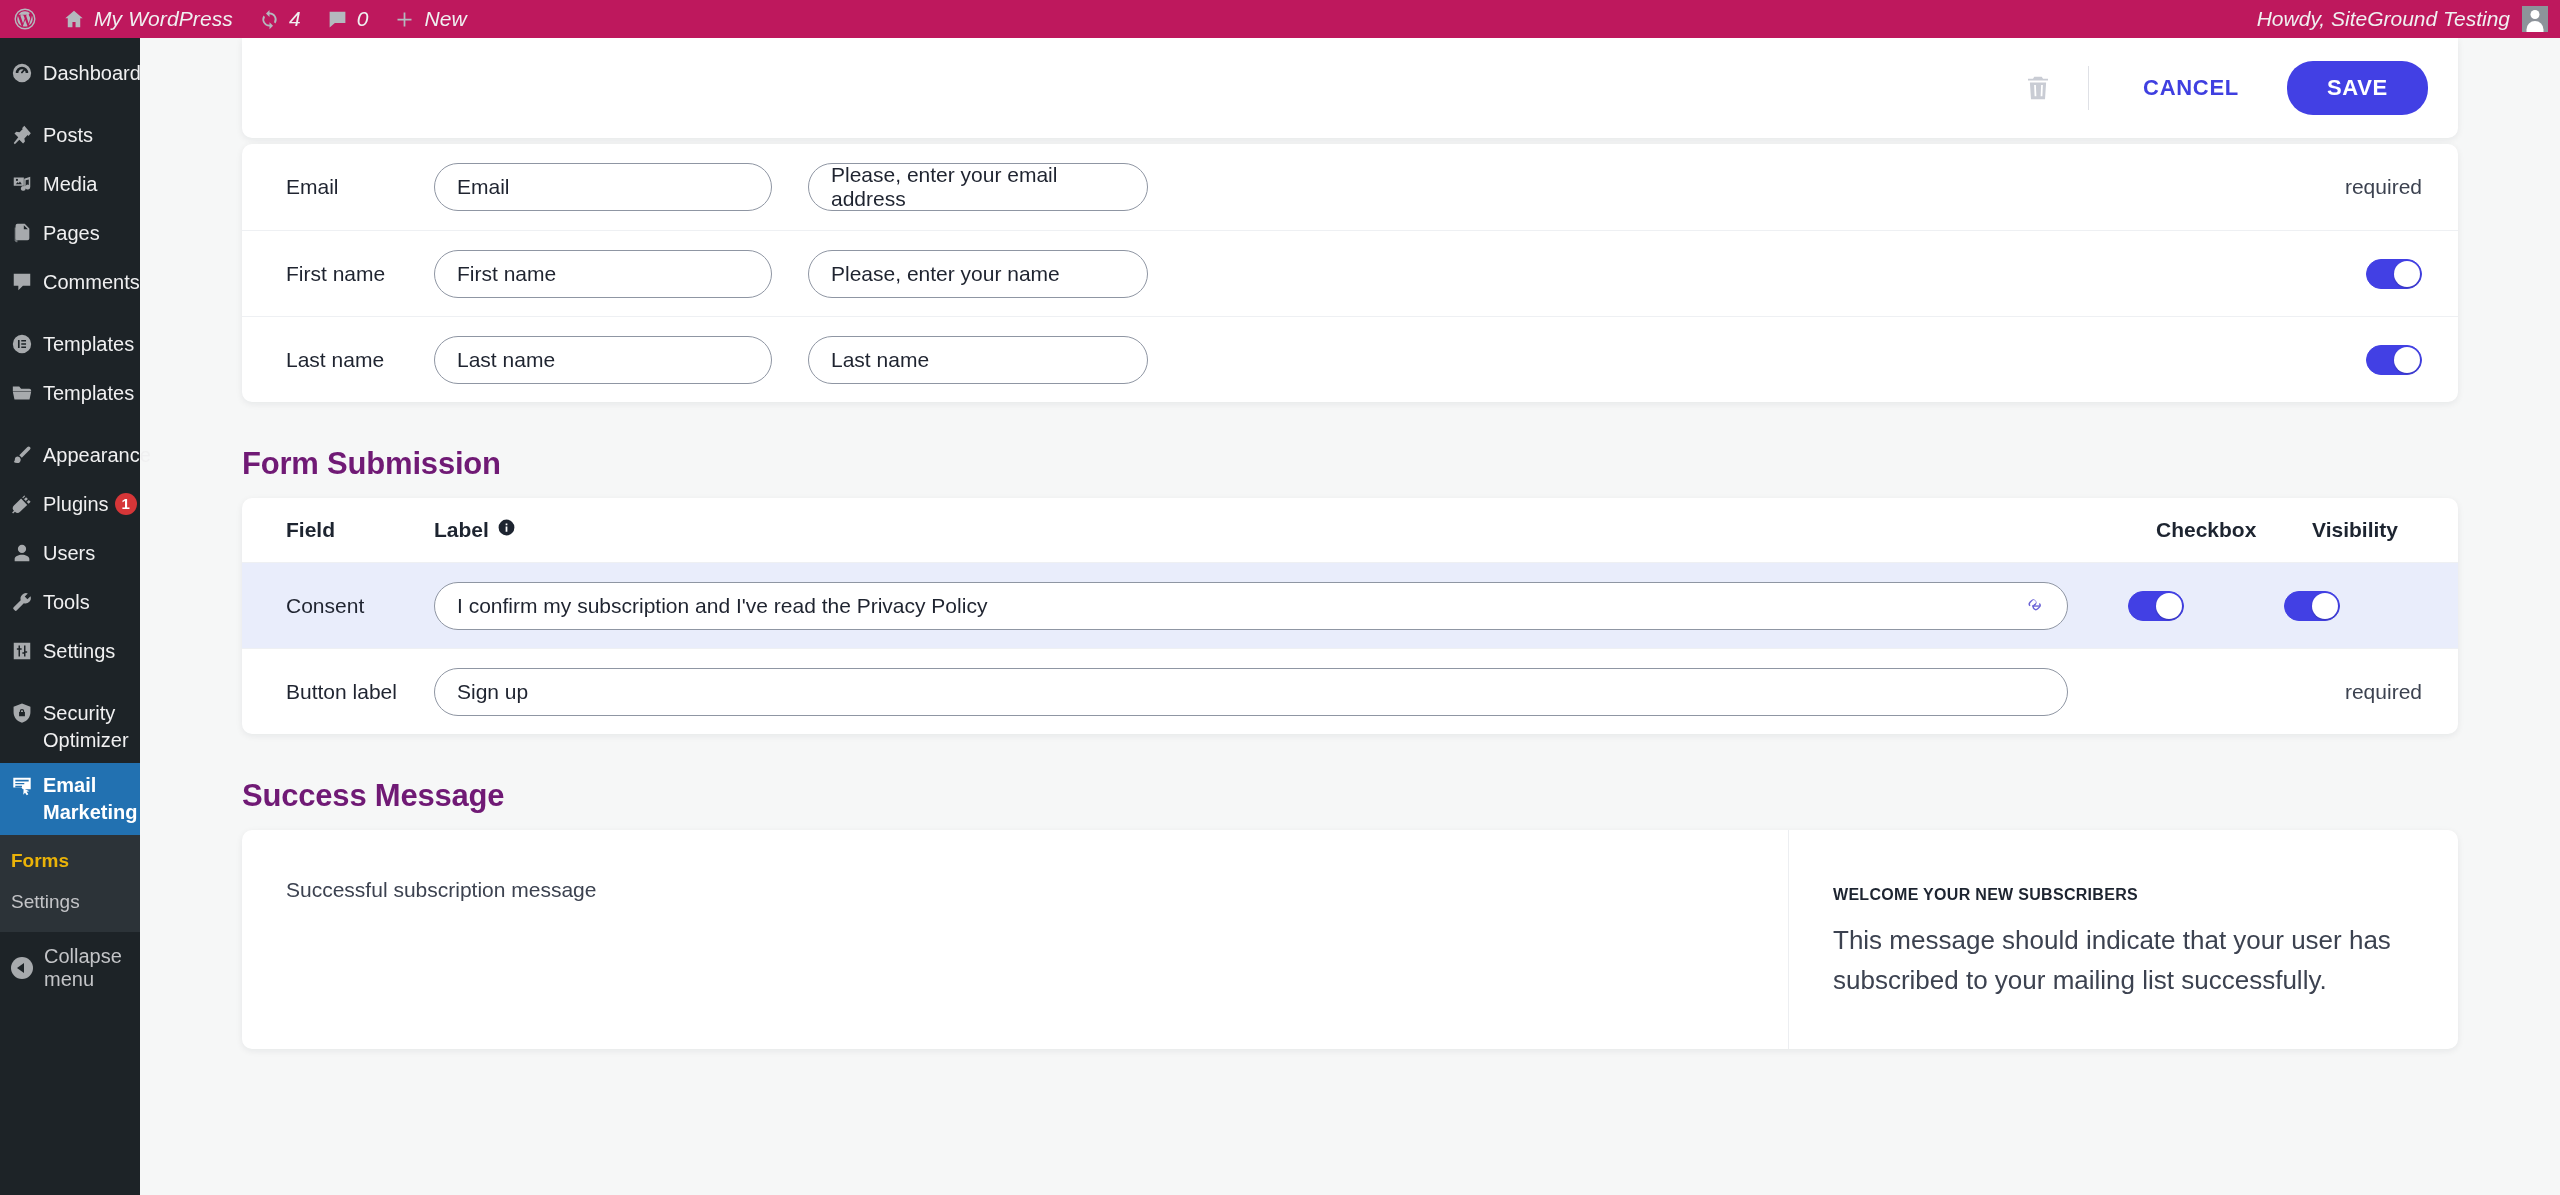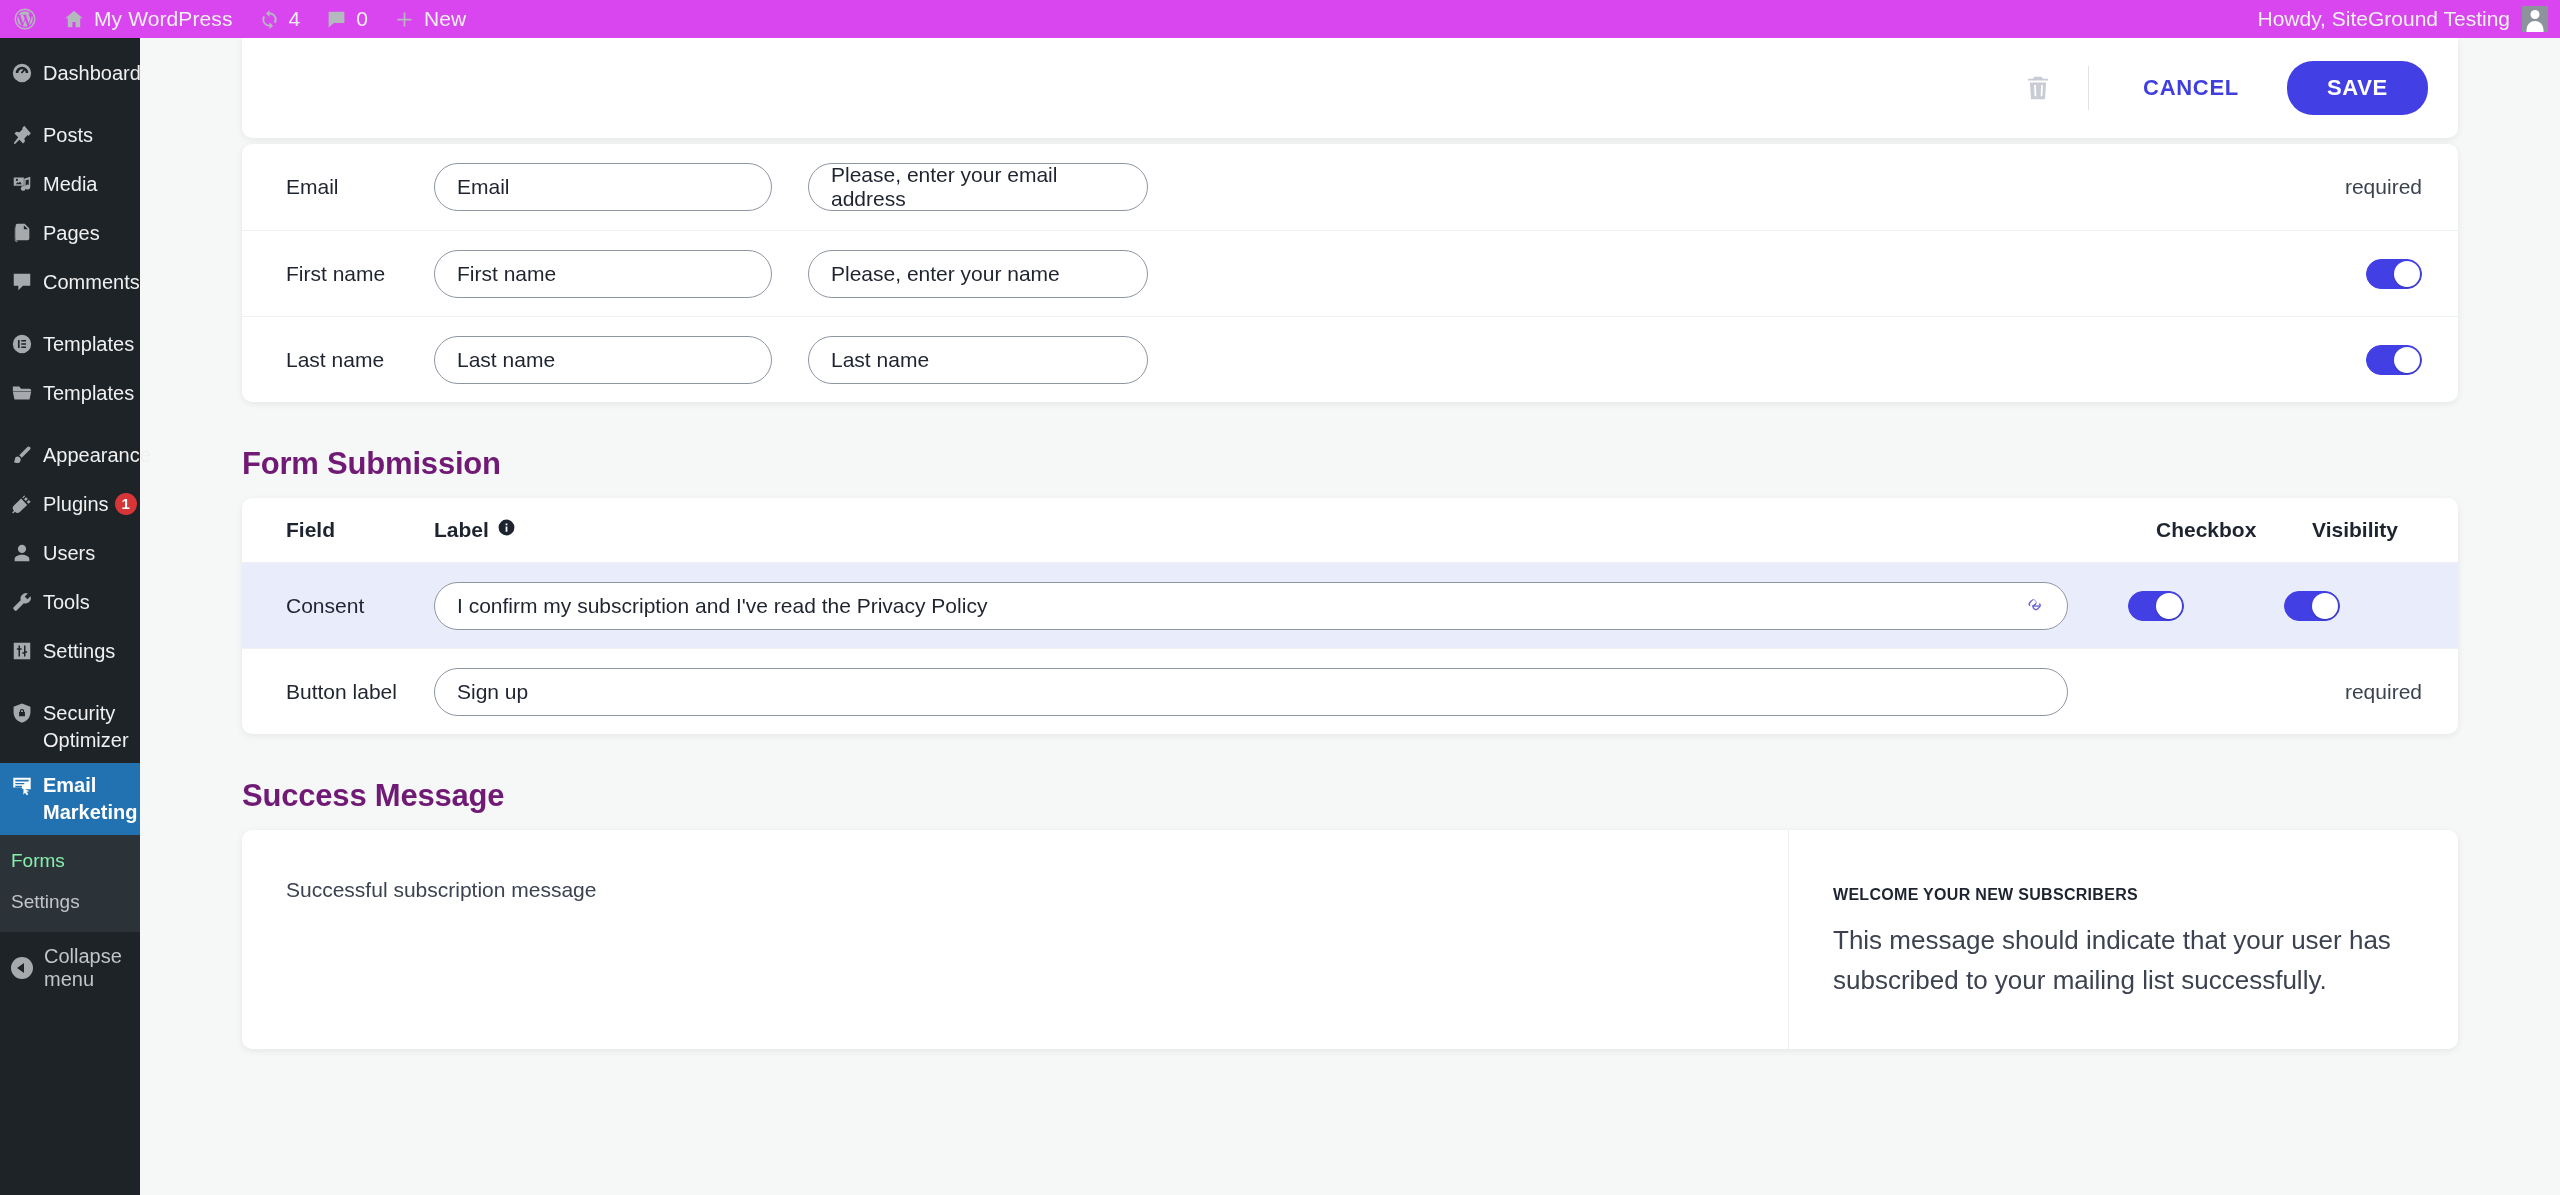--- a/index.html
+++ b/index.html
@@ -6,23 +6,23 @@
   html, body {
     width: 2560px; height: 1195px;
     background: #f6f7f7;
     font-family: "Liberation Sans", "DejaVu Sans", sans-serif;
     overflow: hidden;
   }
 
   
   #adminbar {
     position: absolute; top: 0; left: 0; width: 2560px; height: 38px;
-    background: #d946ef; color: #f0f0f1;
+    background: #be185d; color: #f0f0f1;
     display: flex; align-items: center;
-    font-size: 21px; z-index: 40;
+    font-size: 21px; z-index: 40; font-style: italic;
   }
   .ab-item {
     display: flex; align-items: center; gap: 9px;
     height: 38px; padding: 0 13px; color: #f0f0f1; white-space: nowrap;
   }
   .ab-item .lbl { font-size: 21px; letter-spacing: .1px; }
   .ab-spacer { flex: 1; }
   .ab-right { display: flex; align-items: center; gap: 12px; padding-right: 12px; }
   .avatar-sq {
     width: 26px; height: 26px; background: #8d939a;
@@ -70,21 +70,21 @@
   .badge-count {
     display: inline-flex; align-items: center; justify-content: center;
     min-width: 22px; height: 22px; padding: 0 6px; margin-left: 6px;
     border-radius: 11px; background: #d63638; color: #fff;
     font-size: 15px; font-weight: 600; vertical-align: 2px;
   }
   #submenu { background: #2c3338; padding: 6px 0 10px 0; }
   .submenu-item {
     padding: 6px 0 6px 11px; font-size: 19px; color: #c3c4c7; line-height: 1.5;
   }
-  .submenu-item.current { color: #86efac; font-weight: 400; }
+  .submenu-item.current { color: #eab308; font-weight: 700; }
   .collapse-row {
     display: flex; align-items: center; gap: 11px;
     padding: 13px 0 13px 11px; color: #c3c4c7; font-size: 20px;
   }
   .collapse-ico {
     width: 22px; height: 22px; border-radius: 50%;
     background: #a7aaad; position: relative; flex: 0 0 22px;
   }
   .collapse-ico::after {
     content: ""; position: absolute; left: 6px; top: 50%;

